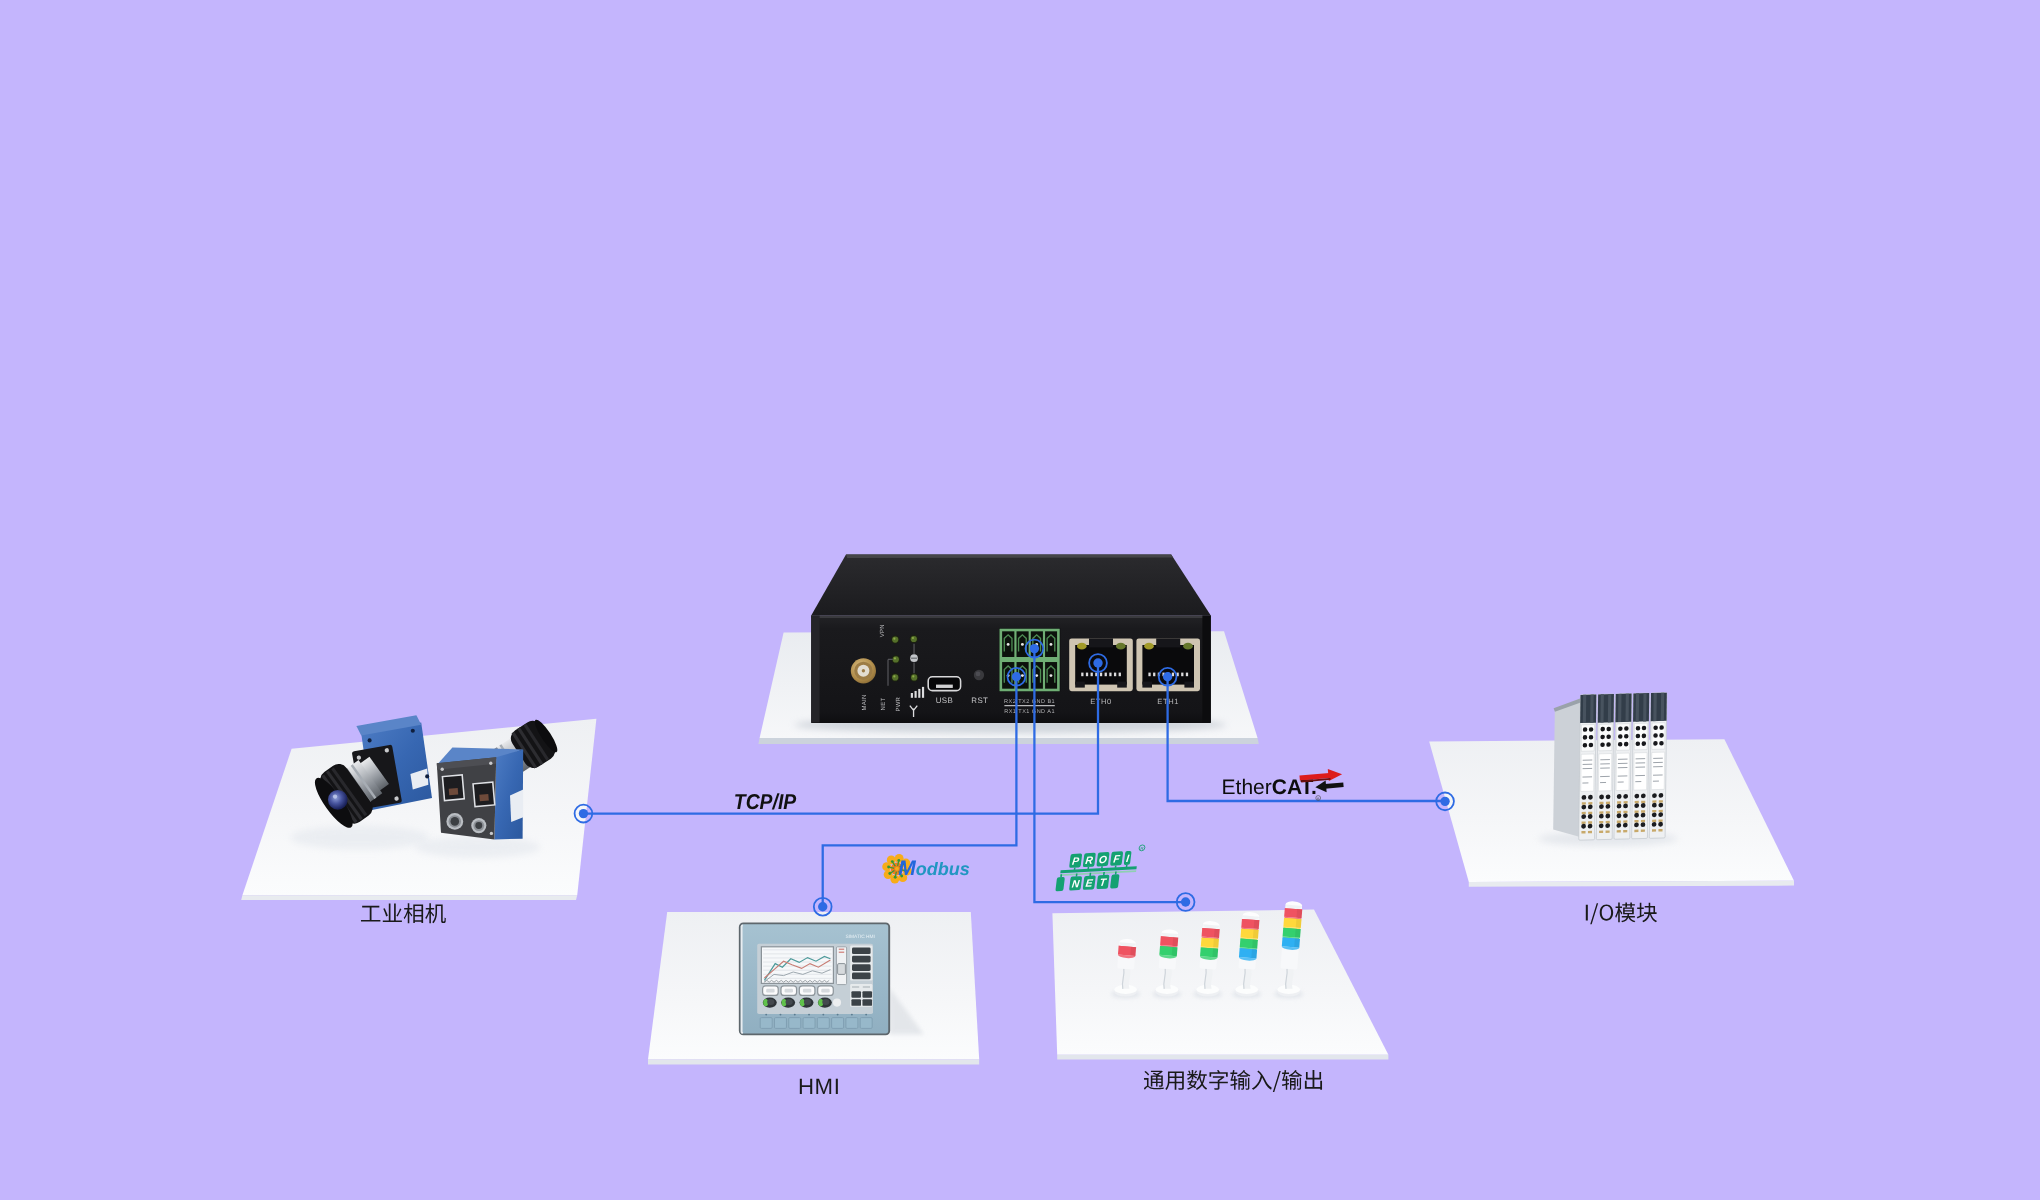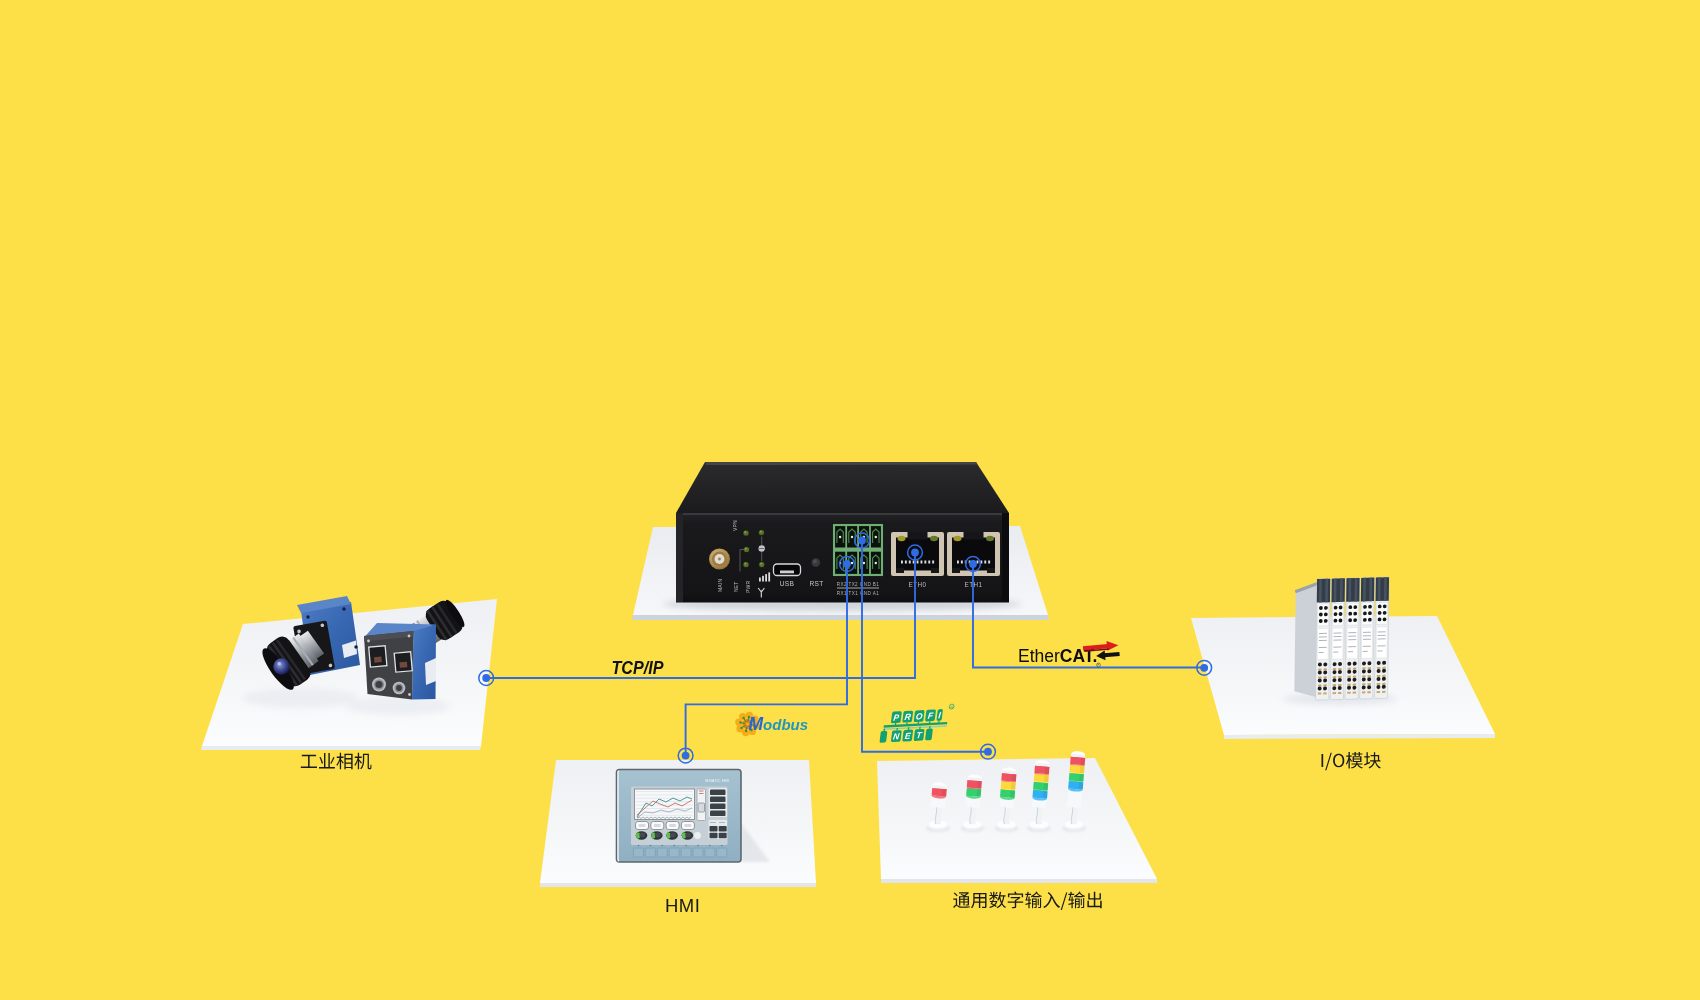--- a/index.html
+++ b/index.html
@@ -1,16 +1,16 @@
 <!DOCTYPE html>
 <html><head><meta charset="utf-8">
 <style>
 html,body{margin:0;padding:0;background:#ffffff;}
 *{font-family:"Liberation Sans",sans-serif;}
-#page{position:relative;width:1700px;height:1000px;overflow:hidden;background:#fde047;}
+#page{position:relative;width:1700px;height:1000px;overflow:hidden;background:#c4b5fd;}
 </style></head>
 <body>
 <div id="page">
 <svg width="1700" height="1000" viewBox="0 0 1700 1000">
 <defs>
 <linearGradient id="plat" x1="0" y1="0" x2="0" y2="1">
  <stop offset="0" stop-color="#eef0f3"></stop>
           <stop offset="0.55" stop-color="#f5f6f8"></stop>
           <stop offset="1" stop-color="#fbfcfd"></stop>
 </linearGradient>

